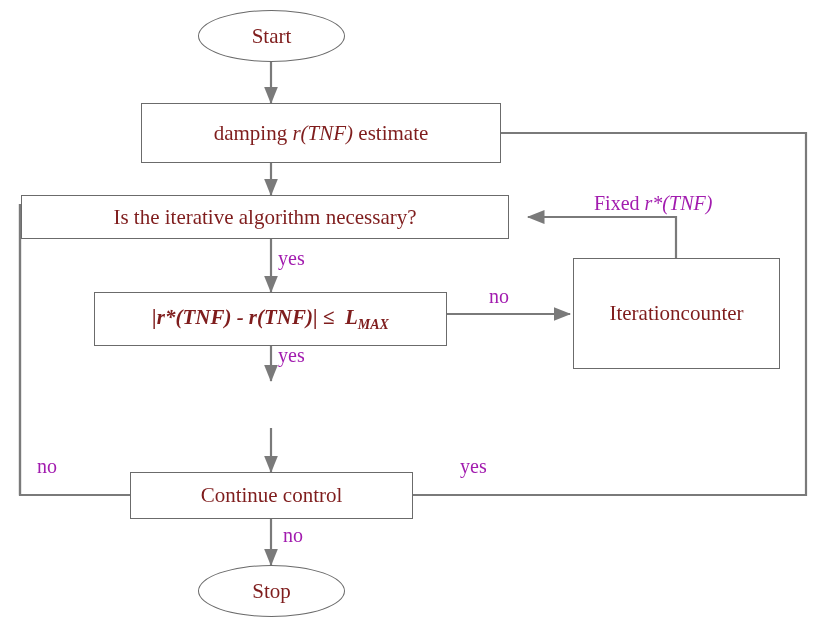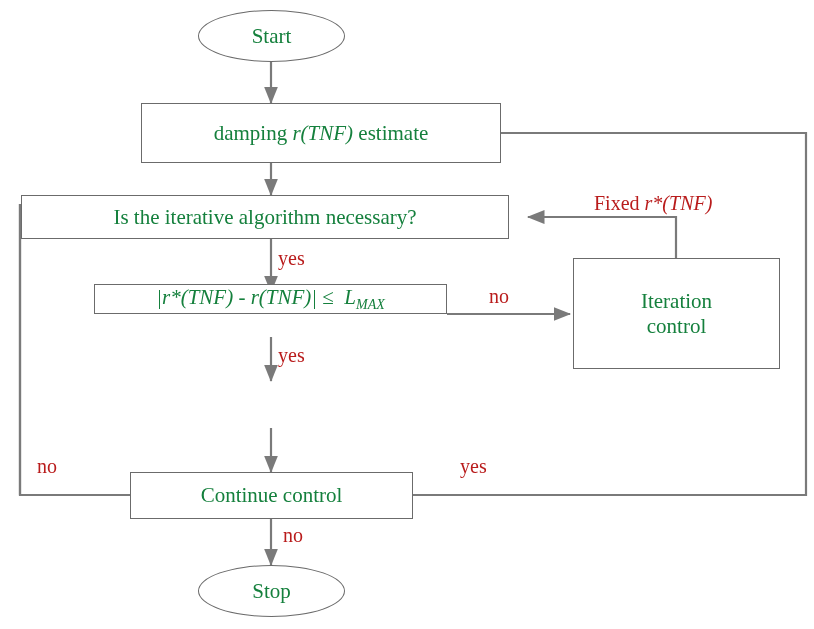--- a/index.html
+++ b/index.html
@@ -17,30 +17,30 @@
     position:absolute;
     box-sizing:border-box;
     display:flex;
     align-items:center;
     justify-content:center;
     text-align:center;
     background:#ffffff;
     border:1px solid #6b6b6b;
     font-size:21px;
     line-height:1.15;
-    color:#15803d;
+    color:#7f1d1d;
     white-space:nowrap;
   }
   .terminator{
     border-radius:50%;
   }
   .label{
     position:absolute;
     font-size:20px;
-    color:#b91c1c;
+    color:#a21caf;
     font-family:"Liberation Serif", serif;
     white-space:nowrap;
   }
   .ital{font-style:italic;}
   .sub{font-size:14px;font-style:italic;vertical-align:sub;}
   .nowrapline{display:block;}
 </style>
 </head>
 <body>
 
@@ -88,36 +88,36 @@
   </div>
 
   <div class="node" style="left:94px;top:103px;width:360px;height:60px;margin-left:47px;">
     <span>damping <span class="ital">r(TNF)</span> estimate</span>
   </div>
 
   <div class="node" style="left:21px;top:195px;width:488px;height:44px;">
     <span>Is the iterative algorithm necessary?</span>
   </div>
 
-  <div class="node" style="left:94px;top:284px;width:353px;height:30px;">
+  <div class="node" style="left:94px;top:292px;width:353px;height:54px;font-weight:bold;">
     <span><span class="ital">|r*(TNF) - r(TNF)|</span> ≤&nbsp; <span class="ital">L</span><span class="sub">MAX</span></span>
   </div>
 
 
   <div class="node" style="left:130px;top:472px;width:283px;height:47px;">
     <span>Continue control</span>
   </div>
 
   <div class="node terminator" style="left:198px;top:565px;width:147px;height:52px;">
     <span>Stop</span>
   </div>
 
-  <div class="node" style="left:573px;top:258px;width:207px;height:111px;flex-direction:column;">
+  <div class="node" style="left:573px;top:258px;width:207px;height:111px;flex-direction:row;">
     <span class="nowrapline">Iteration</span>
-    <span class="nowrapline">control</span>
+    <span class="nowrapline">counter</span>
   </div>
 
   <div class="label" style="left:278px;top:247px;">yes</div>
 
   <div class="label" style="left:489px;top:285px;">no</div>
 
   <div class="label" style="left:278px;top:344px;">yes</div>
 
   <div class="label" style="left:594px;top:192px;">Fixed <span class="ital">r*(TNF)</span></div>
 

